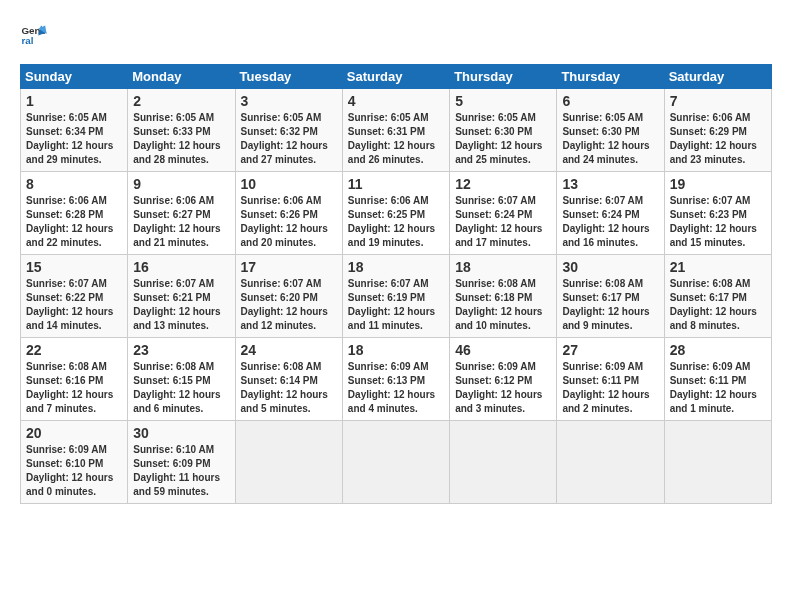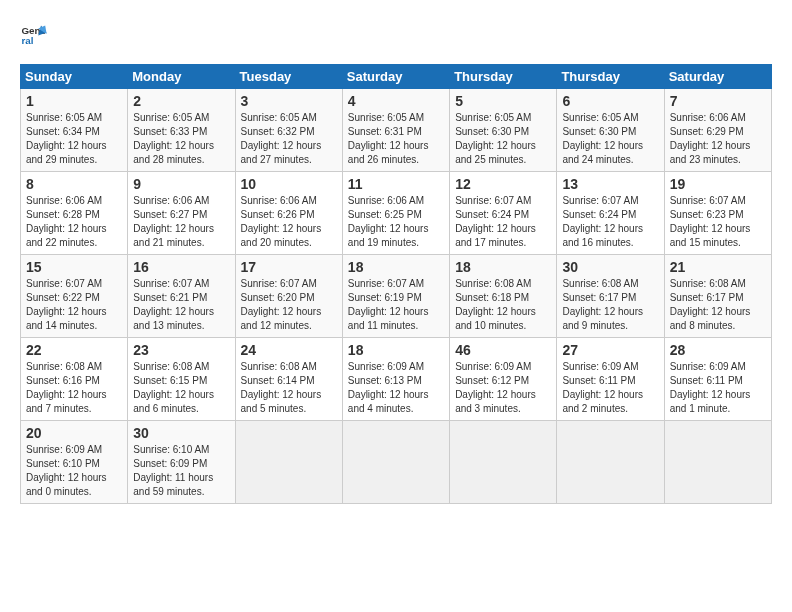--- a/index.html
+++ b/index.html
@@ -77,20 +77,21 @@
       font-size: 14px;
       font-weight: bold;
       color: #333;
       display: block;
       margin-bottom: 2px;
     }
     .cell-info {
       font-size: 10px;
       color: #333;
       line-height: 1.4;
+      font-weight: bold;
     }
     .empty-cell {
       background: #f0f0f0 !important;
     }
   </style>
 </head>
 <body>
 
 <div class="header">
   <div class="logo">

